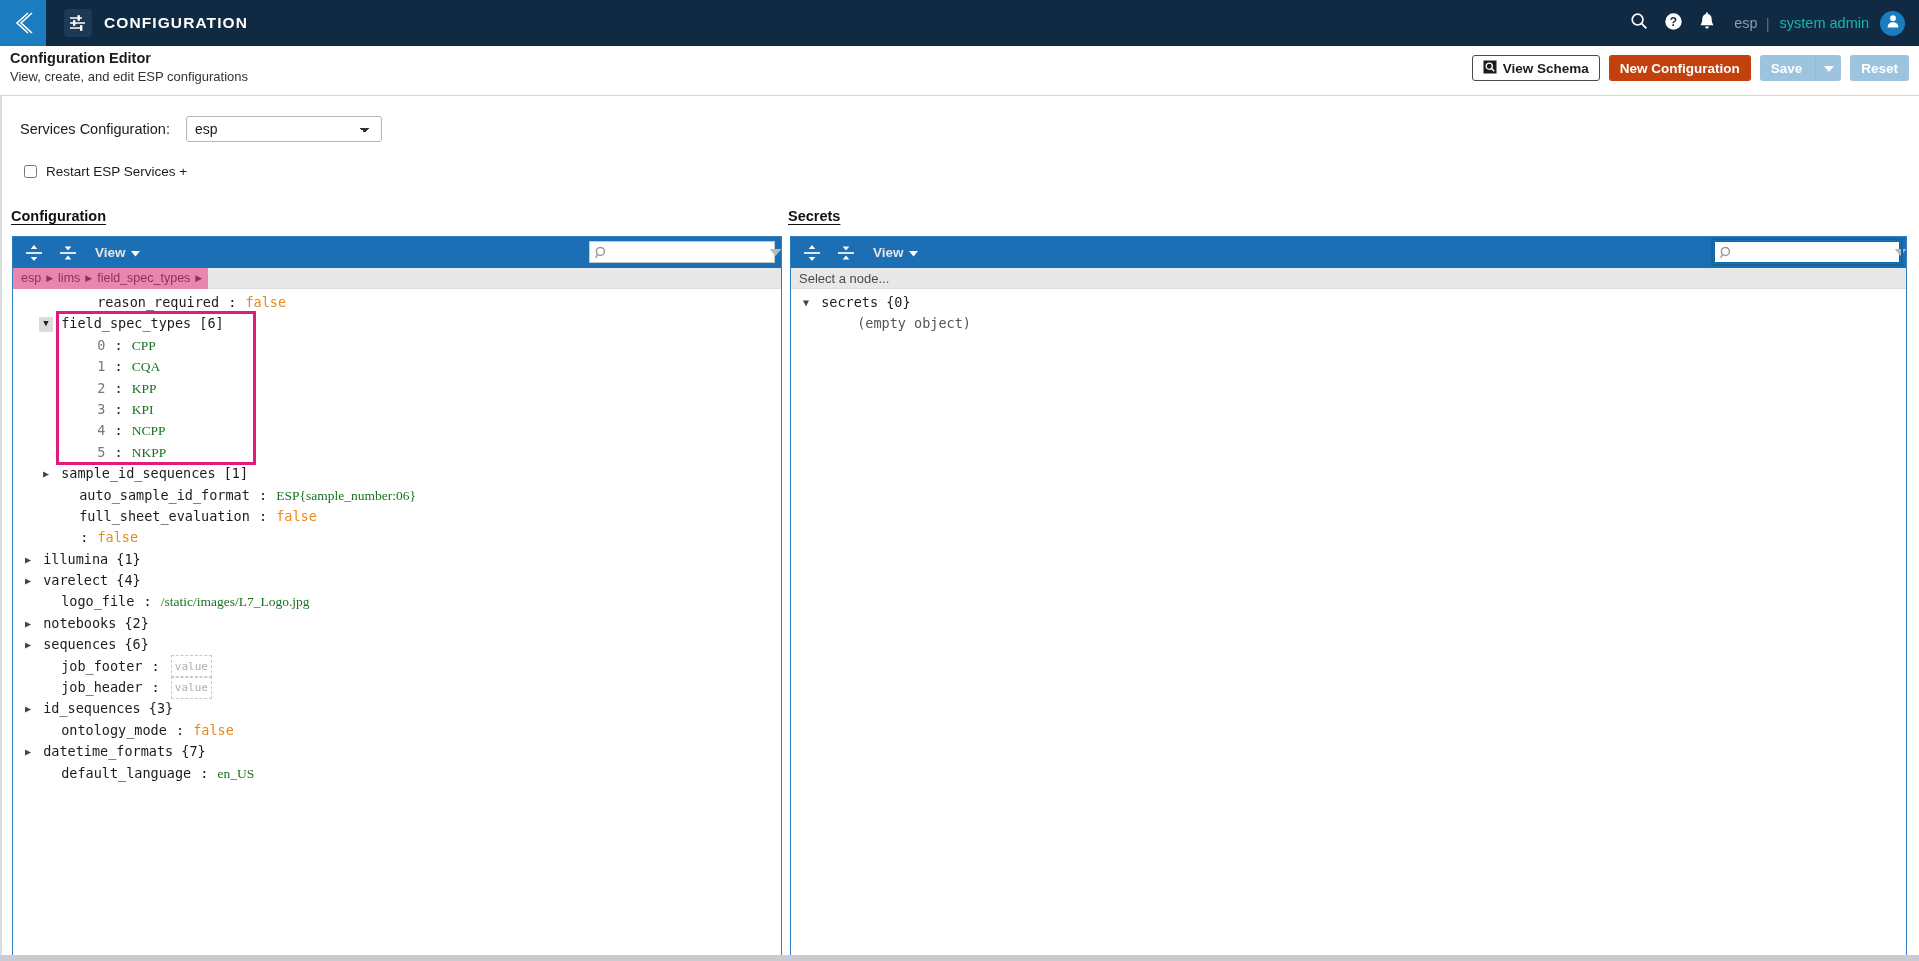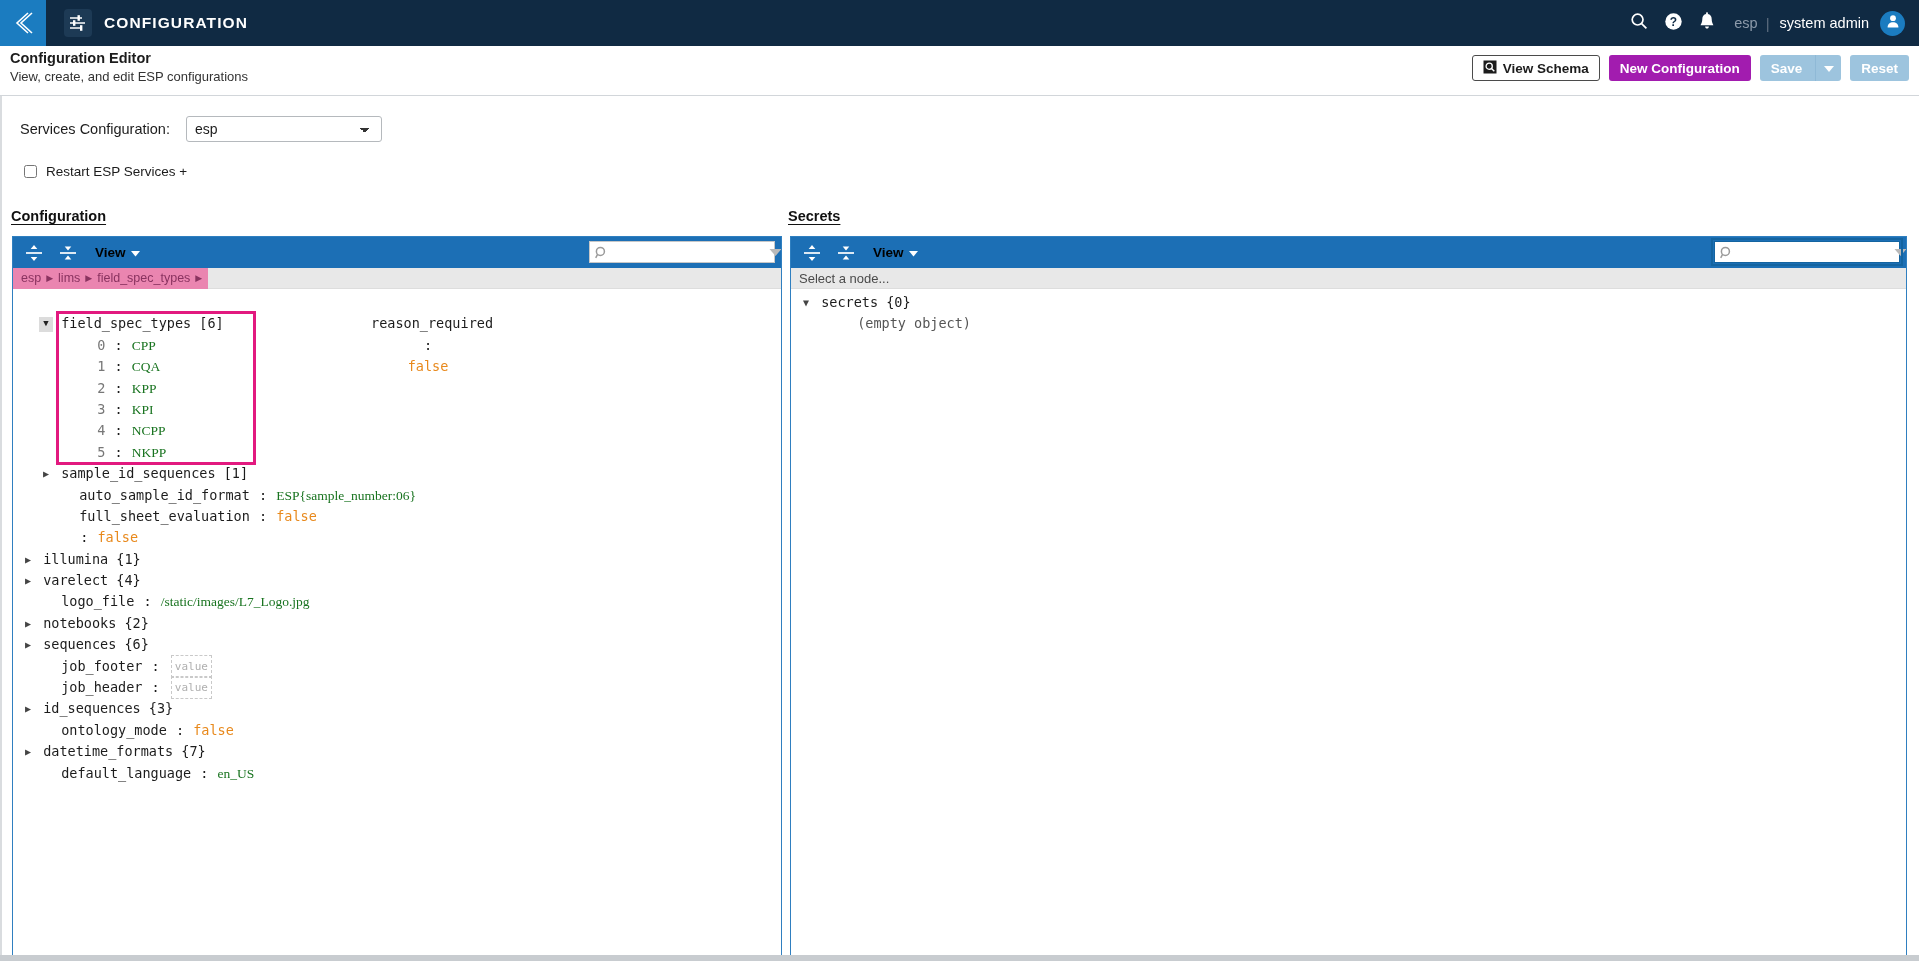--- a/index.html
+++ b/index.html
@@ -50,21 +50,21 @@
     width: 34px; height: 46px;
     display: flex; align-items: center; justify-content: center;
     cursor: pointer;
   }
   .nav-tenant {
     color: #8d9bab; font-size: 14.5px;
     margin-left: 10px; margin-right: 8px;
   }
   .nav-sep { color: #5d6d7e; font-size: 15px; margin-right: 10px; }
   .nav-user {
-    color: #ffffff; font-size: 14.5px; margin-right: 11px; text-align: right;
+    color: #14b8a6; font-size: 14.5px; margin-right: 11px; text-align: right;
   }
   .avatar {
     width: 25px; height: 25px; border-radius: 50%;
     background: #1b7cc0;
     display: flex; align-items: center; justify-content: center;
     cursor: pointer;
   }
 
   
   #pagehead {
@@ -91,21 +91,21 @@
     display: inline-flex; align-items: center; justify-content: center;
     cursor: pointer; padding: 0 10px; white-space: nowrap;
     border: 1px solid transparent;
     font-family: "Liberation Sans", sans-serif;
   }
   .btn-outline {
     background: #ffffff; color: #1c1c1c;
     border: 1px solid #4b4b4b;
     gap: 6px;
   }
-  .btn-primary { background: #a21caf; color: #ffffff; }
+  .btn-primary { background: #c2410c; color: #ffffff; }
   .btn-disabled { background: #9dc4de; color: #ffffff; }
   .btn-split {
     display: inline-flex; align-items: stretch;
   }
   .btn-split .btn-main {
     border-top-right-radius: 0; border-bottom-right-radius: 0;
     padding-right: 12px;
   }
   .btn-split .btn-caret {
     background: #9dc4de; color: #ffffff;
@@ -173,21 +173,21 @@
     display: flex; align-items: center;
     position: relative;
   }
   .tb-icon {
     width: 26px; height: 22px;
     margin-left: 8px;
     display: flex; align-items: center; justify-content: center;
     cursor: pointer;
   }
   .tb-view {
-    color: #000000; font-size: 13.5px; font-weight: bold;
+    color: #e5e5e5; font-size: 13.5px; font-weight: bold;
     margin-left: 14px; cursor: pointer;
     display: flex; align-items: center; gap: 5px;
   }
   .tb-search {
     position: absolute; right: 6px; top: 4px;
     width: 186px; height: 22px;
     background: #ffffff;
     border: 1px solid #c7c7c7;
     display: flex; align-items: center;
   }
@@ -446,21 +446,21 @@
         <span class="sep">▶</span>
         <span>lims</span>
         <span class="sep">▶</span>
         <span>field_spec_types</span>
         <span class="sep">▶</span>
       </div>
     </div>
 
     <div class="tree" id="config-tree">
       <div id="hl-box" style="top: 22.3906px; left: 43px; height: 153.734px; width: 200px; border-color: rgb(226, 25, 127);"></div>
-    <div class="trow" style="padding-left: 62px; flex-direction: column;"><span class="caret">&nbsp;</span><span class="k"> reason_required</span><span class="colon"> : </span><span class="v-bool">false</span></div>
+    <div class="trow" style="padding-left: 62px;"><span class="caret">&nbsp;</span><span class="k"> reason_required</span><span class="colon"> : </span><span class="v-bool">false</span></div>
         <div class="trow" style="padding-left: 26px;"><span class="caret"><span class="caret-box">▼</span></span><span class="k"> field_spec_types</span><span class="count"> [6]</span></div>
         <div class="trow" style="padding-left: 62px;"><span class="caret">&nbsp;</span><span class="idx"> 0</span><span class="colon"> : </span><span class="v-str">CPP</span></div>
         <div class="trow" style="padding-left: 62px;"><span class="caret">&nbsp;</span><span class="idx"> 1</span><span class="colon"> : </span><span class="v-str">CQA</span></div>
         <div class="trow" style="padding-left: 62px;"><span class="caret">&nbsp;</span><span class="idx"> 2</span><span class="colon"> : </span><span class="v-str">KPP</span></div>
         <div class="trow" style="padding-left: 62px;"><span class="caret">&nbsp;</span><span class="idx"> 3</span><span class="colon"> : </span><span class="v-str">KPI</span></div>
         <div class="trow" style="padding-left: 62px;"><span class="caret">&nbsp;</span><span class="idx"> 4</span><span class="colon"> : </span><span class="v-str">NCPP</span></div>
         <div class="trow" style="padding-left: 62px;"><span class="caret">&nbsp;</span><span class="idx"> 5</span><span class="colon"> : </span><span class="v-str">NKPP</span></div>
         <div class="trow" style="padding-left: 26px;"><span class="caret">▶</span><span class="k"> sample_id_sequences</span><span class="count"> [1]</span></div>
         <div class="trow" style="padding-left: 44px;"><span class="caret">&nbsp;</span><span class="k"> auto_sample_id_format</span><span class="colon"> : </span><span class="v-str">ESP{sample_number:06}</span></div>
         <div class="trow" style="padding-left: 44px;"><span class="caret">&nbsp;</span><span class="k"> full_sheet_evaluation</span><span class="colon"> : </span><span class="v-bool">false</span></div>

